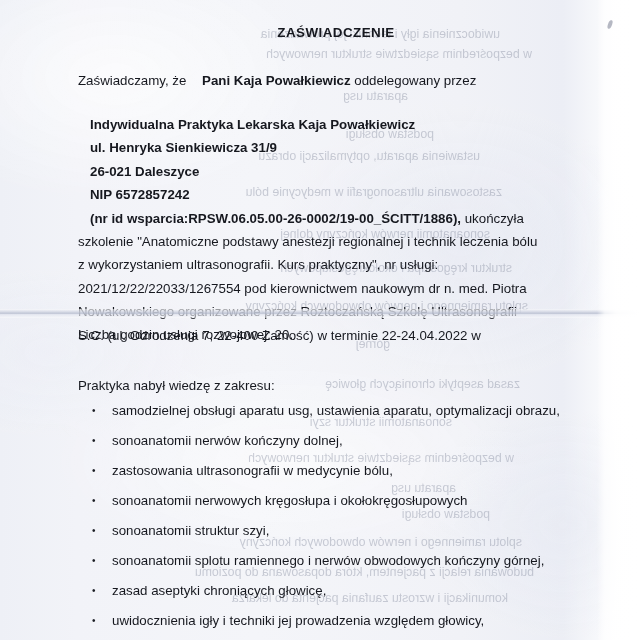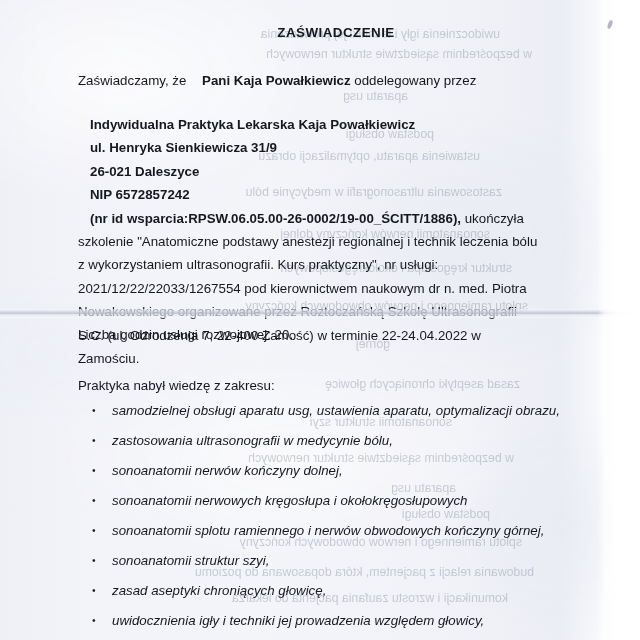--- a/index.html
+++ b/index.html
@@ -144,21 +144,20 @@
 
   .b { font-weight: bold; padding-left: 12px; }
 
   .bullets {
     position: absolute;
     left: 78px;
     width: 510px;
     list-style: none;
     margin: 0;
     padding: 0;
-    font-style: italic;
   }
   .bullet-item {
     position: relative;
     padding-left: 34px;
     font-size: 13.3px;
     line-height: 30px;
     color: #16181f;
   }
   .bullet-item::before {
     content: "\2022";
@@ -220,38 +219,37 @@
       <div class="para b">NIP 6572857242</div>
       <div class="para"><span class="b">(nr id wsparcia:RPSW.06.05.00-26-0002/19-00_ŚCITT/1886),</span><span> ukończyła</span></div>
     </div>
 
     <div class="body-block" style="top:230px;">
       <div class="para">szkolenie "Anatomiczne podstawy anestezji regionalnej i technik leczenia bólu</div>
       <div class="para">z wykorzystaniem ultrasonografii. Kurs praktyczny", nr usługi:</div>
       <div class="para">2021/12/22/22033/1267554 pod kierownictwem naukowym dr n. med. Piotra</div>
       <div class="para">Nowakowskiego organizowane przez Roztoczańską Szkołę Ultrasonografii</div>
       <div class="para">S.C. (ul. Odrodzenia 7, 22-400 Zamość) w terminie 22-24.04.2022 w</div>
-      <div class="para">Zamościu.</div>
     </div>
 
     <div class="body-block" style="top:323px;">
       <div class="para">Liczba godzin usługi rozwojowej: 20.</div>
     </div>
 
     <div class="body-block" style="top:374px;">
       <div class="para">Praktyka nabył wiedzę z zakresu:</div>
     </div>
 
     <ul class="bullets" style="top:396px;">
       <li class="bullet-item">samodzielnej obsługi aparatu usg,  ustawienia aparatu, optymalizacji obrazu,</li>
+      <li class="bullet-item">sonoanatomii nerwów kończyny dolnej,</li>
       <li class="bullet-item">zastosowania  ultrasonografii w medycynie bólu,</li>
-      <li class="bullet-item">sonoanatomii nerwów kończyny dolnej,</li>
       <li class="bullet-item">sonoanatomii nerwowych kręgosłupa i okołokręgosłupowych</li>
+      <li class="bullet-item">sonoanatomii struktur szyi,</li>
       <li class="bullet-item">sonoanatomii splotu ramiennego i nerwów obwodowych kończyny górnej,</li>
-      <li class="bullet-item">sonoanatomii struktur szyi,</li>
       <li class="bullet-item">zasad aseptyki chroniących głowicę,</li>
       <li class="bullet-item clipped">uwidocznienia igły i techniki jej prowadzenia względem głowicy,</li>
     </ul>
 
   </div>
 
   <div class="fold-crease"></div>
   <div class="edge-strip"></div>
   <div class="speck"></div>
 

